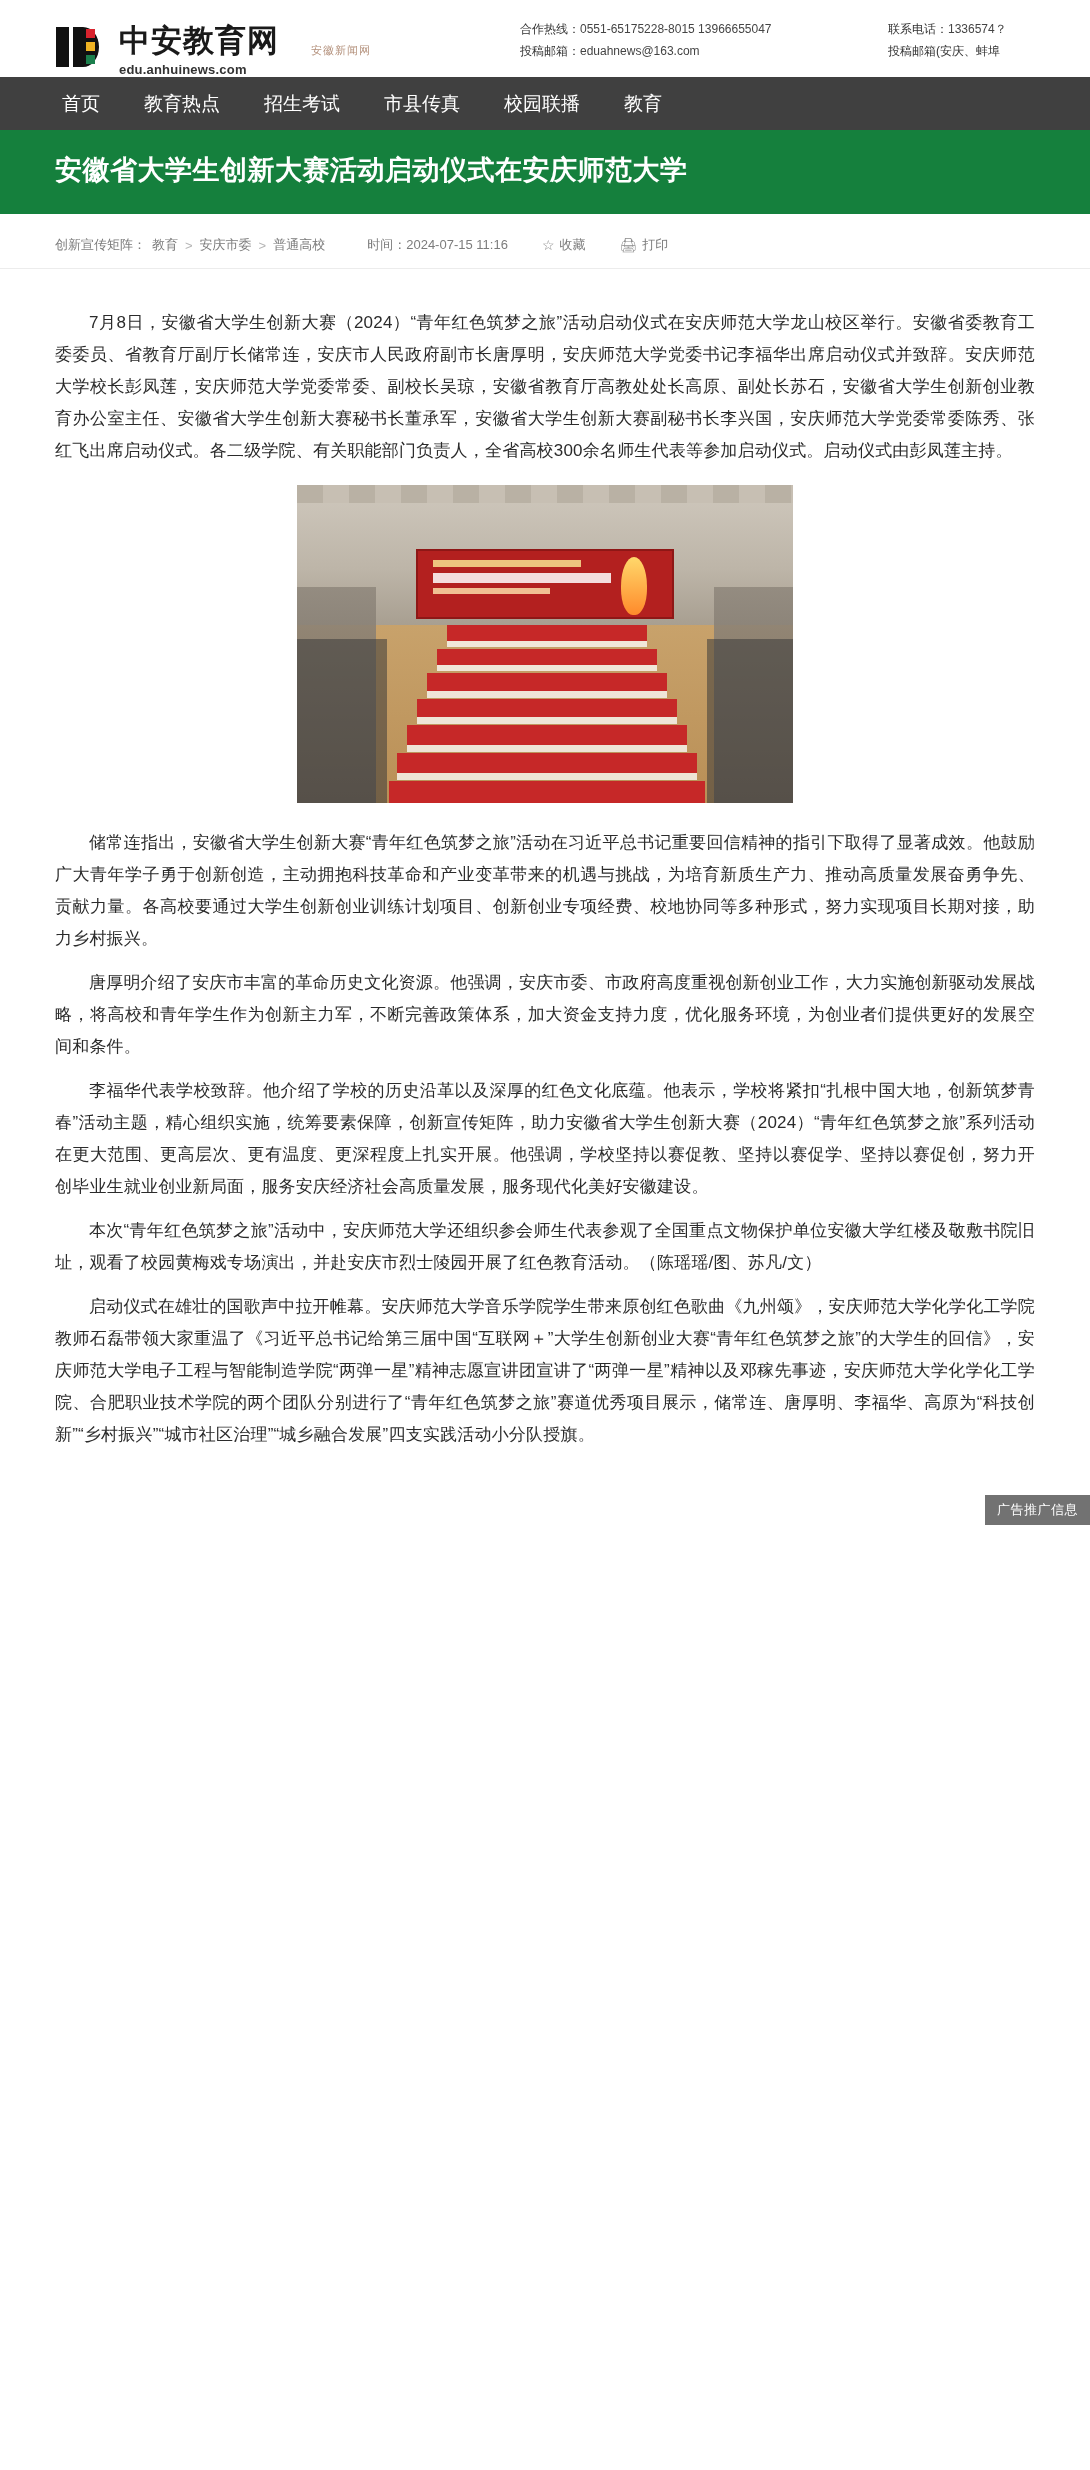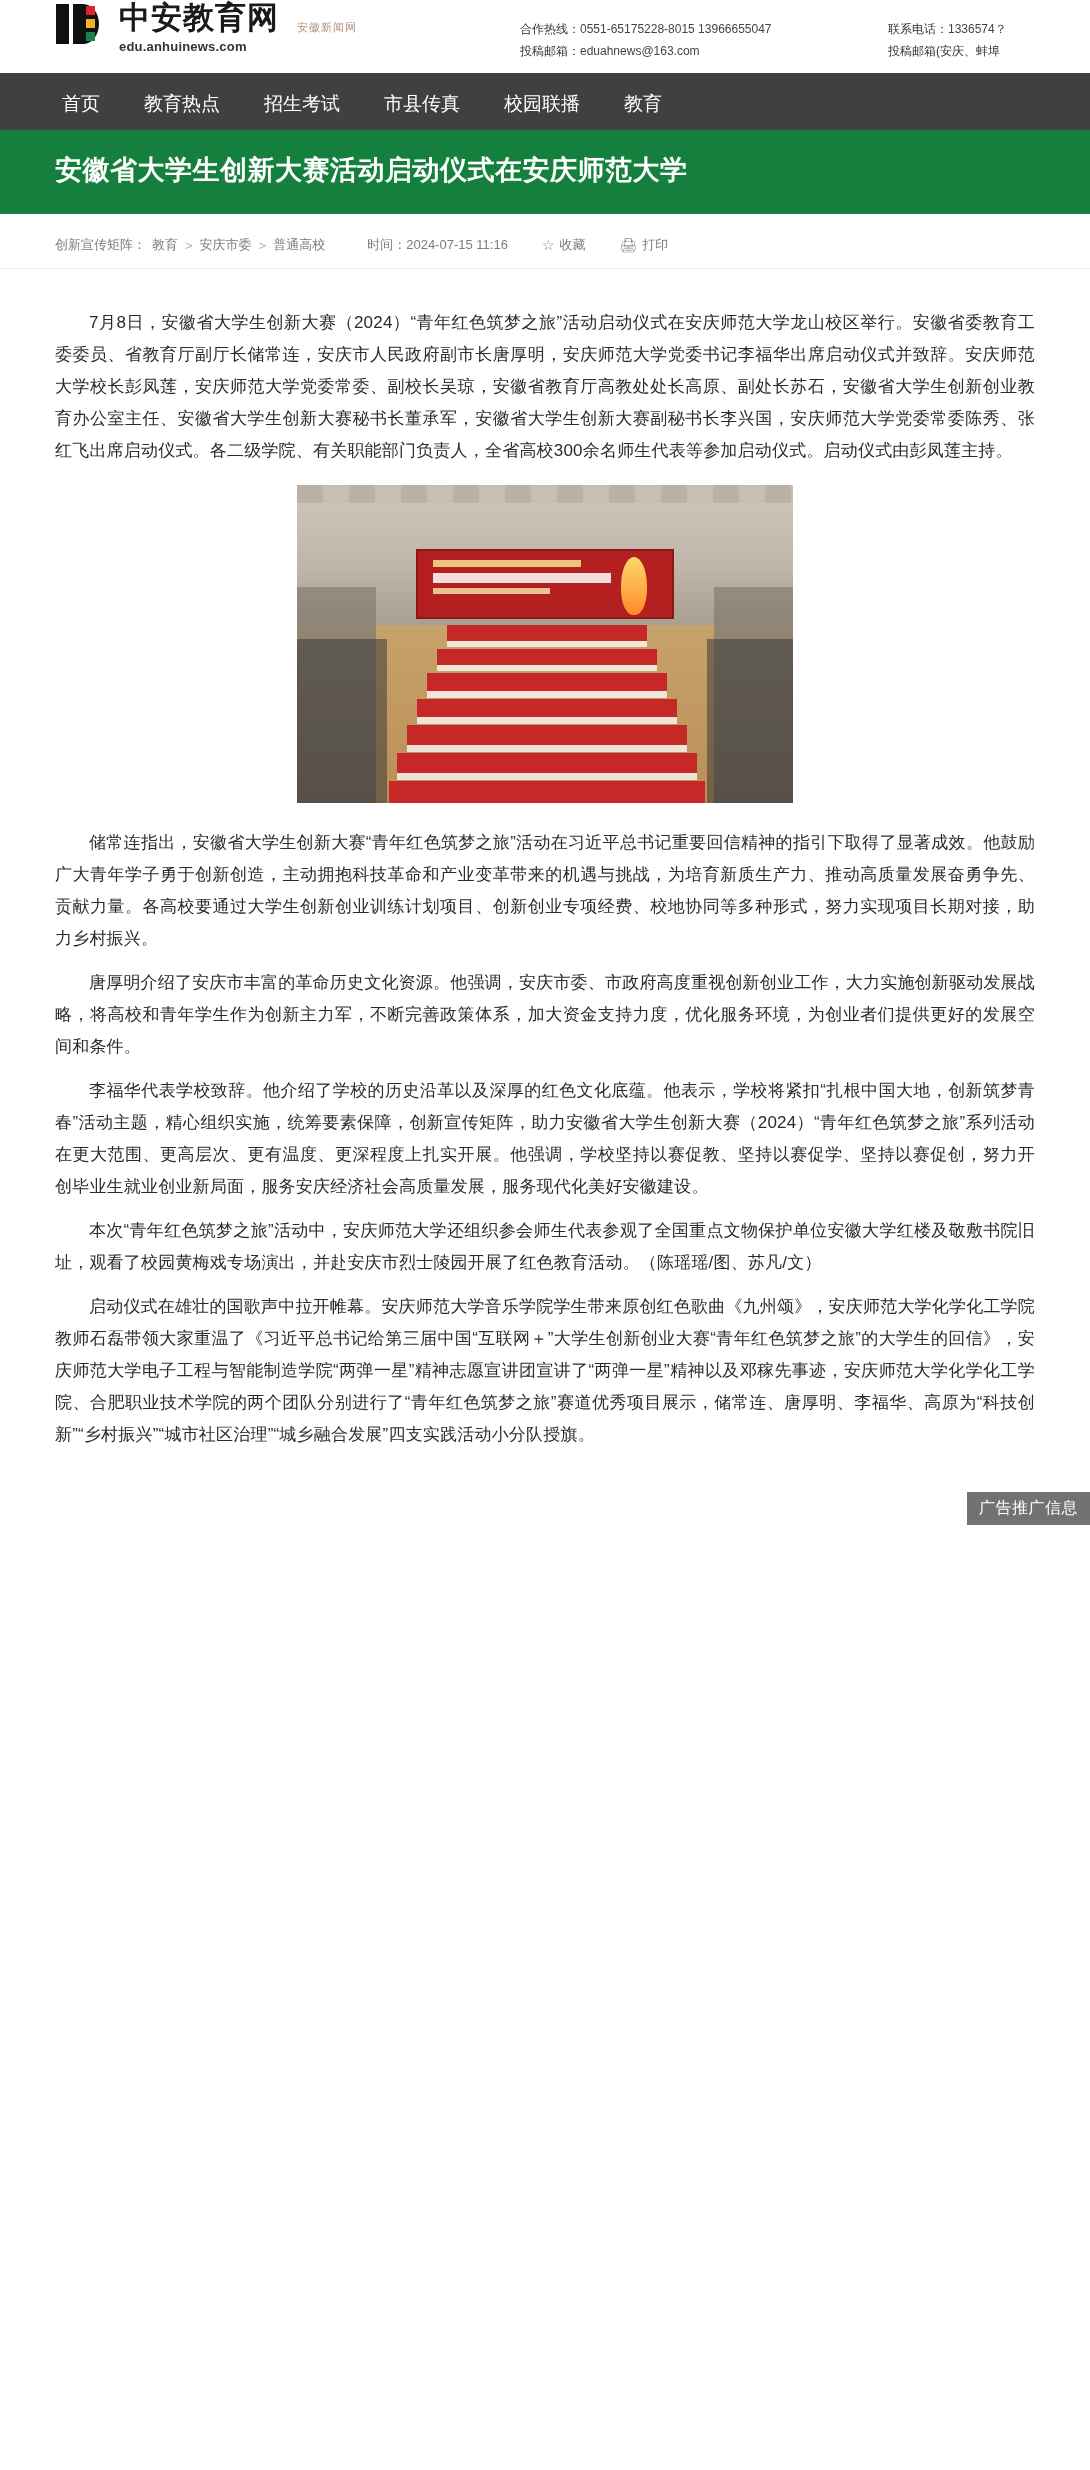--- a/index.html
+++ b/index.html
@@ -6,23 +6,23 @@
   html, body {
     margin: 0; padding: 0;
     background: #ffffff;
     font-family: "Liberation Sans", sans-serif;
   }
   body { width: 1090px; }
 
   
   .topbar {
     height: 78px;
-    border-bottom: 5px solid #404040;
+    border-bottom: 1px solid #404040;
     display: flex;
-    align-items: flex-start;
+    align-items: flex-end;
     padding: 0 0 0 55px;
     position: relative;
   }
   .brand { display: flex; align-items: flex-start; gap: 10px; }
   .logo-mark {
     width: 54px; height: 44px;
     display: block;
     margin-top: 2px;
   }
   .brand-text { display: flex; flex-direction: column; }
@@ -35,21 +35,21 @@
     font-family: "Liberation Serif", serif;
   }
   .brand-en {
     font-size: 13px;
     color: #333;
     font-weight: bold;
     letter-spacing: 0.2px;
     margin-top: 3px;
   }
   .brand-seal {
-    margin-left: 8px;
+    margin-left: 22px;
     margin-top: 22px;
     color: #9a6b4f;
     font-size: 11px;
     font-family: "Liberation Serif", serif;
     opacity: .75;
     line-height: 11px;
     letter-spacing: 1px;
   }
   .contact-col {
     font-size: 12px;
@@ -197,21 +197,21 @@
   .adstrip {
     height: 42px;
     position: relative;
     margin-top: 16px;
   }
   .adlabel {
     position: absolute;
     right: 0; bottom: 0;
     background: #727272;
     color: #ffffff;
-    font-size: 16px;
+    font-size: 13px;
     padding: 6px 12px;
     letter-spacing: .5px;
   }
 </style>
 </head>
 <body>
 
 <div class="topbar">
   <div class="brand">
     <span class="logo-mark">

